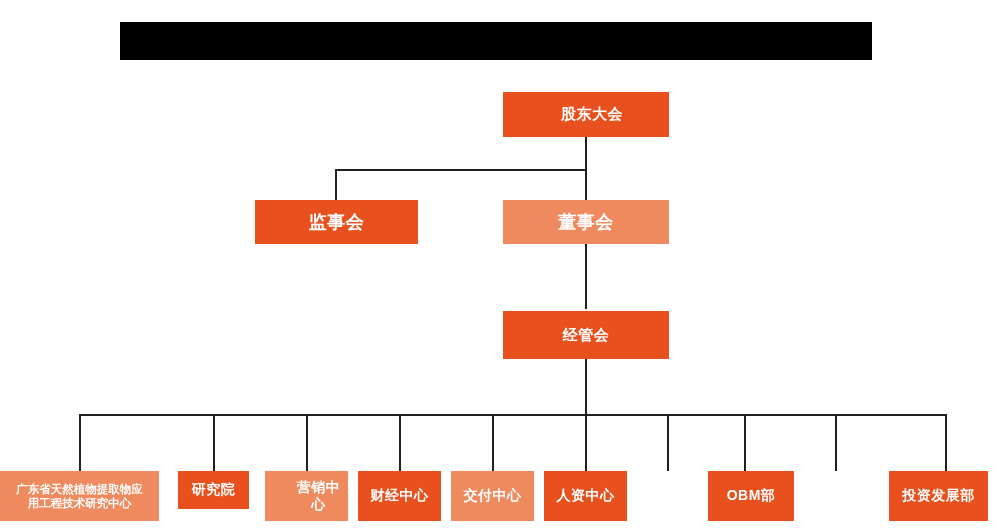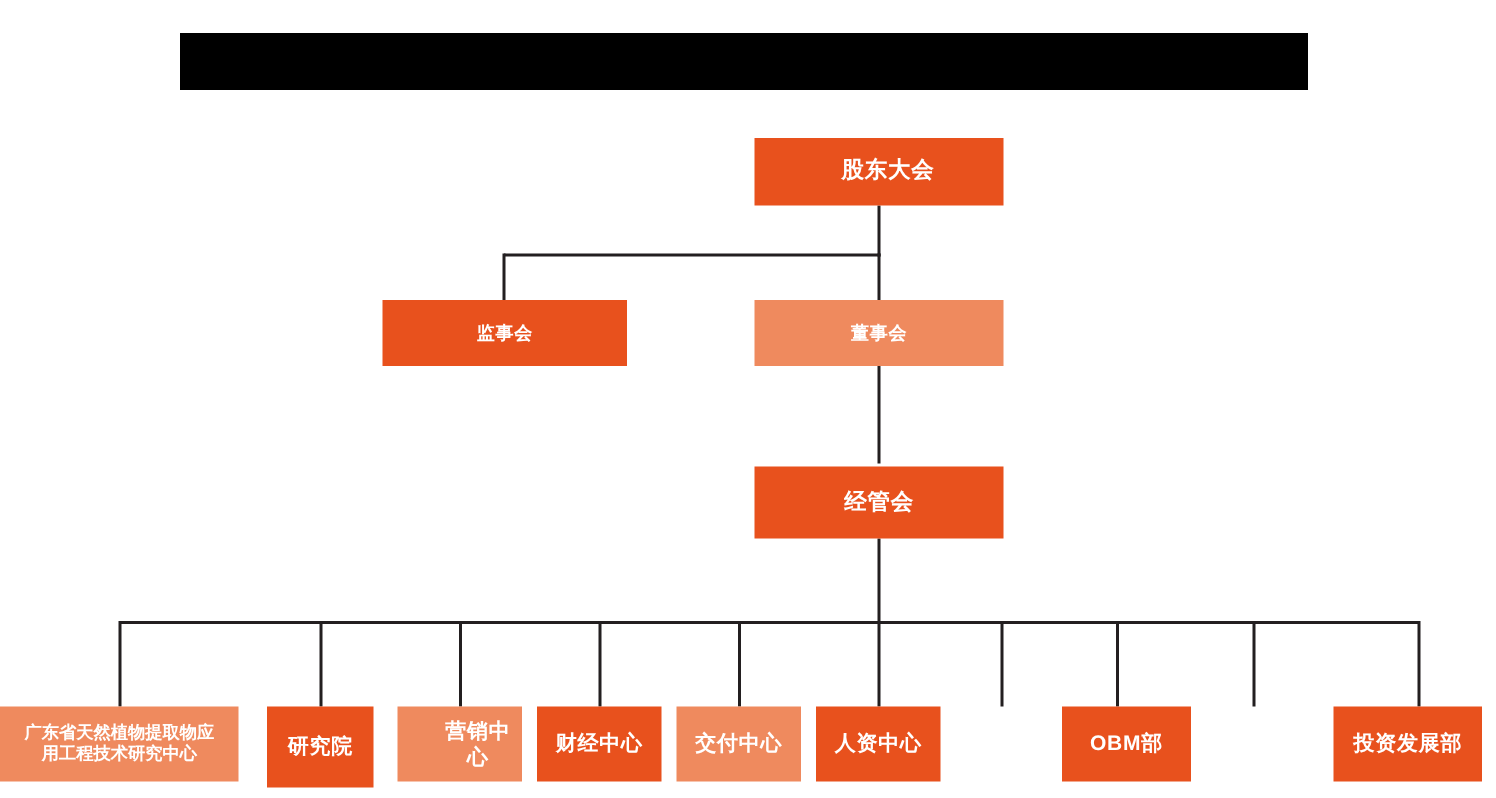--- a/index.html
+++ b/index.html
@@ -48,21 +48,21 @@
     color: #ffffff;
     font-weight: bold;
     letter-spacing: 0.5px;
     line-height: 1.25;
     padding: 2px 4px;
   }
   .node.dark  { background: #E8511D; }
   .node.light { background: #EF8A5E; }
 
   .node.lvl1 { font-size: 15px; padding-left: 16px; }
-  .node.lvl2 { font-size: 12px; }
+  .node.lvl2 { font-size: 18px; }
   .node.lvl3 { font-size: 15px; }
   .node.dept { font-size: 14px; text-align: center; }
   .node.dept.small { font-size: 11.5px; letter-spacing: 0px; }
 </style>
 </head>
 <body>
 
 <div id="canvas">
 
   <div class="redaction-bar"></div>
@@ -106,21 +106,21 @@
     <span>经管会</span>
   </div>
 
   <div class="node dept small light" style="left:0px; top:471px; width:159px; height:50px;">
     <span>
       <span>广东省天然植物提取物应</span><br>
       <span>用工程技术研究中心</span>
     </span>
   </div>
 
-  <div class="node dept dark" style="left:178px; top:471px; width:71px; height:54px;">
+  <div class="node dept dark" style="left:178px; top:471px; width:71px; height:38px;">
     <span>研究院</span>
   </div>
 
   <div class="node dept light" style="left:265px; top:471px; width:83px; height:50px;padding-left:28px;">
     <span>营销中心</span>
   </div>
 
   <div class="node dept dark" style="left:358px; top:471px; width:83px; height:50px;">
     <span>财经中心</span>
   </div>

